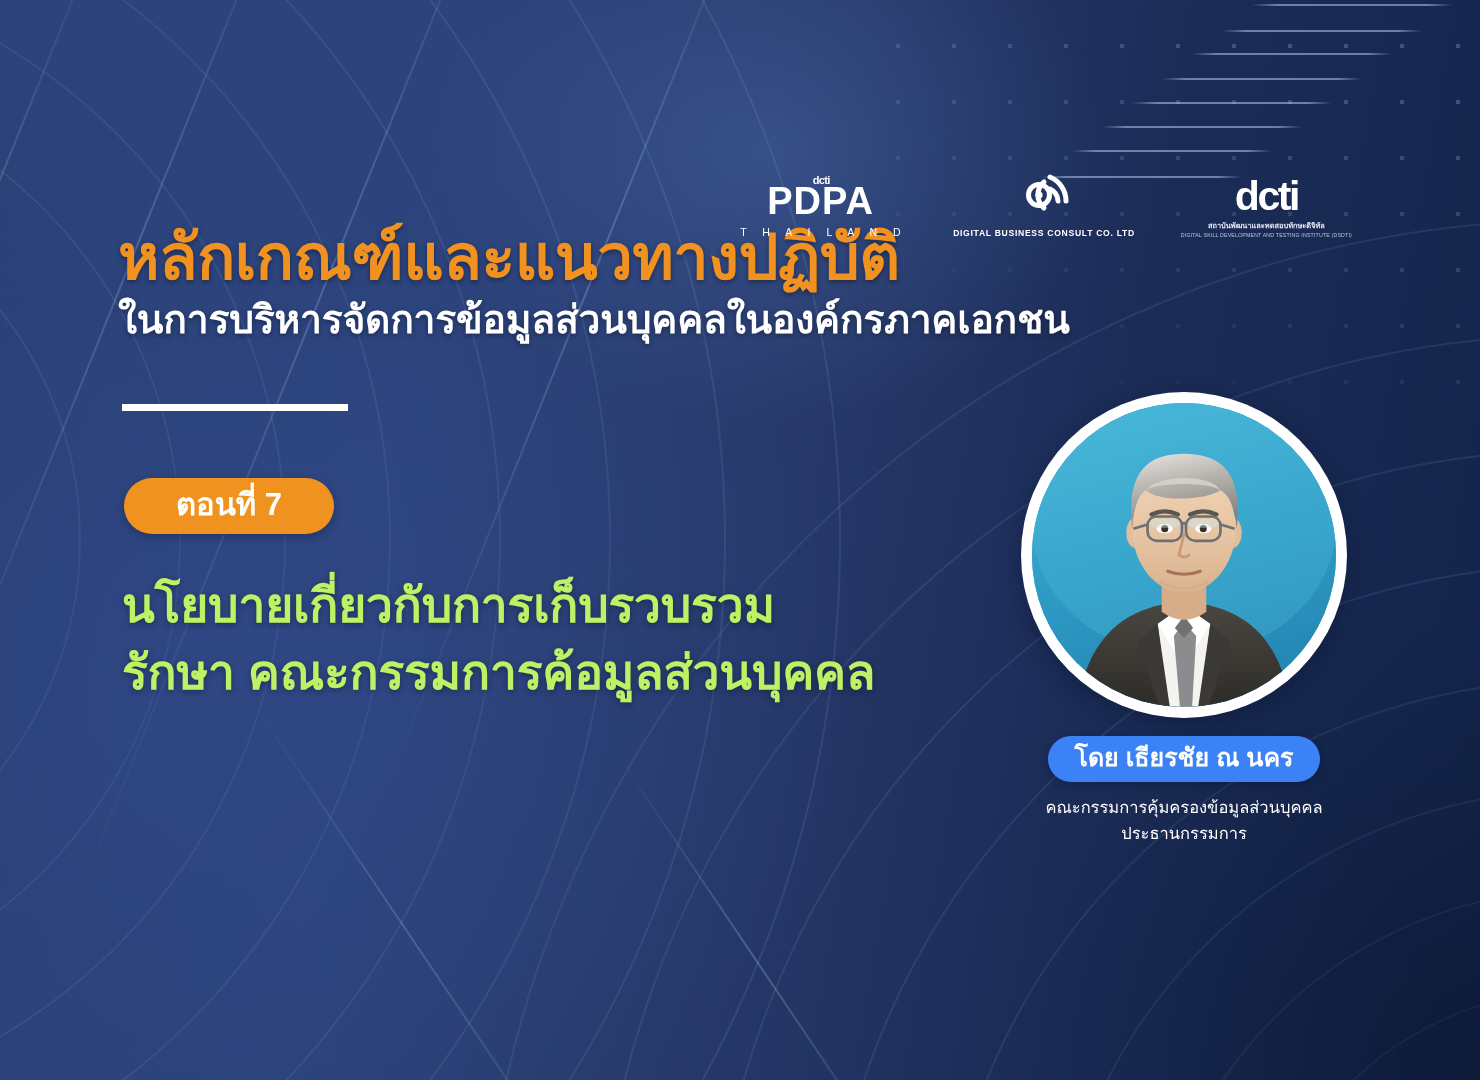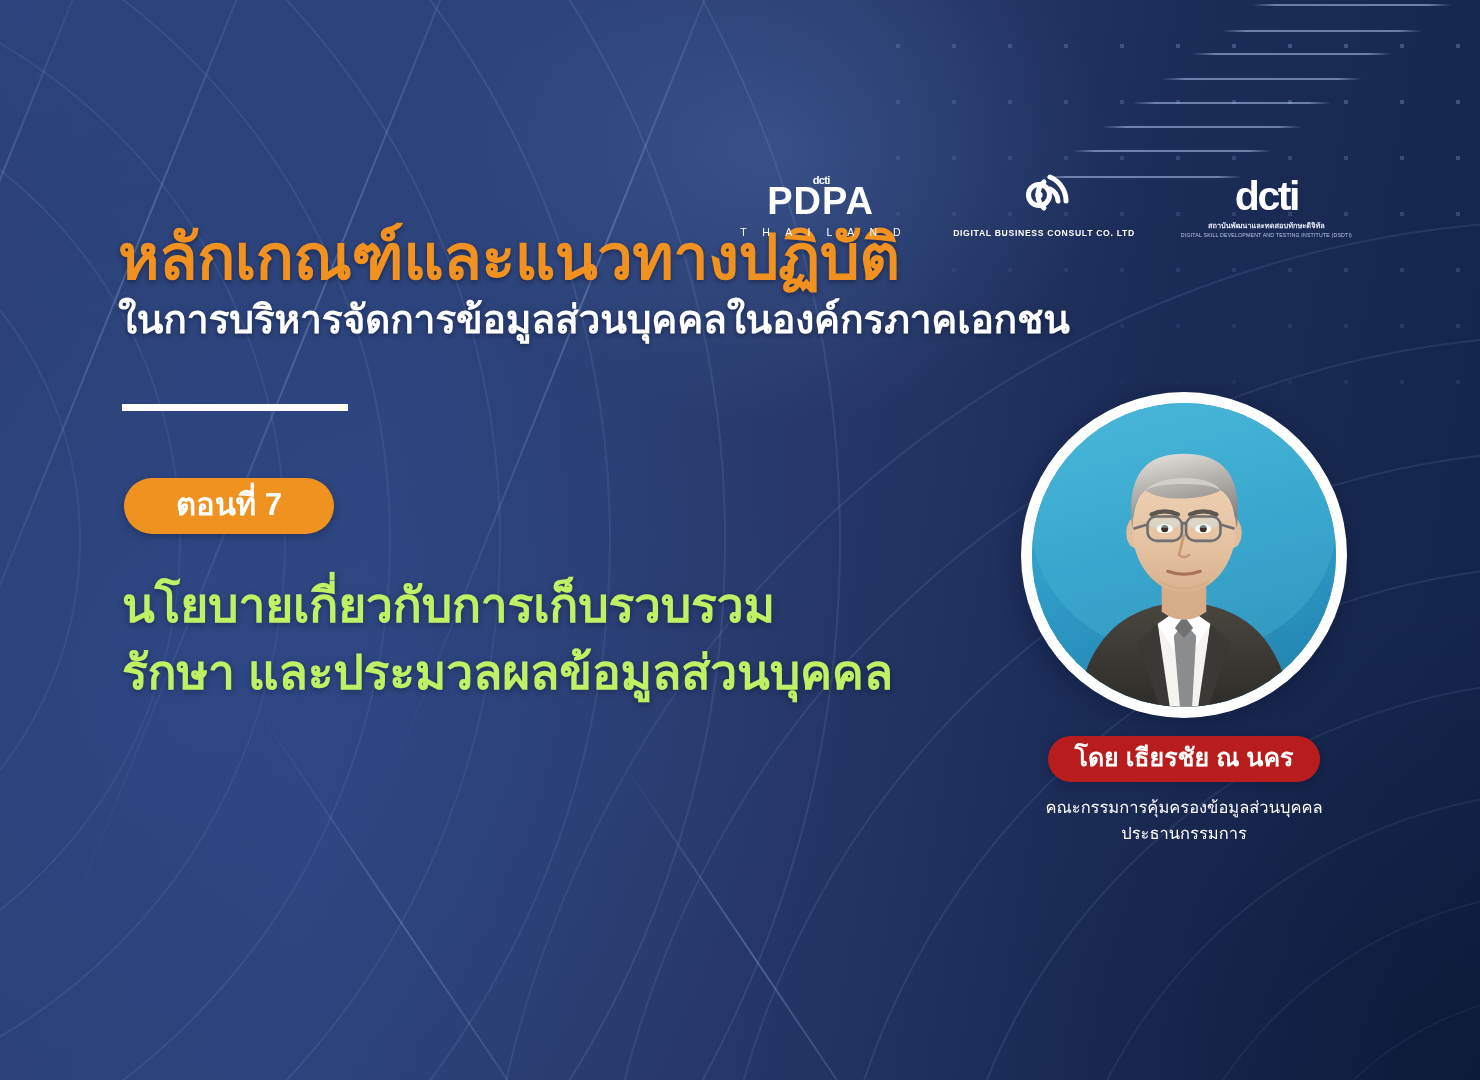--- a/index.html
+++ b/index.html
@@ -188,21 +188,21 @@
     overflow: hidden;
     position: relative;
     background: linear-gradient(170deg, #3fb0d4 0%, #2f9cc6 45%, #2a8cb8 100%);
   }
   .portrait svg { display: block; width: 100%; height: 100%; }
 
   .name-badge {
     margin: 18px auto 0;
     display: inline-block;
     padding: 9px 26px 12px;
-    background: #b91c1c;
+    background: #3b82f6;
     border-radius: 34px;
     font-size: 25px; font-weight: 700; color: #ffffff; line-height: 1;
     white-space: nowrap;
     box-shadow: 0 3px 8px rgba(8,18,40,0.32);
   }
   .role {
     margin-top: 13px;
     font-size: 16.5px;
     font-weight: 400;
     color: #ffffff;
@@ -302,21 +302,21 @@
     <div class="title-line1">หลักเกณฑ์และแนวทางปฏิบัติ</div>
     <div class="title-line2">ในการบริหารจัดการข้อมูลส่วนบุคคลในองค์กรภาคเอกชน</div>
   </div>
 
   <div class="divider"></div>
 
   <div class="episode-badge">ตอนที่ 7</div>
 
   <div class="topic">
     <div class="topic-line">นโยบายเกี่ยวกับการเก็บรวบรวม</div>
-    <div class="topic-line">รักษา และประมวลผลข้อมูลส่วนบุคคล</div>
+    <div class="topic-line">รักษา คณะกรรมการค้อมูลส่วนบุคคล</div>
   </div>
 
   <div class="speaker">
 
     <div class="portrait-ring">
       <div class="portrait">
         <svg viewBox="0 0 300 300" preserveAspectRatio="xMidYMid slice" aria-hidden="true">
           <defs>
             <linearGradient id="bgTeal" x1="0" y1="0" x2="0.25" y2="1">
               <stop offset="0%" stop-color="#45b6d8"></stop>

